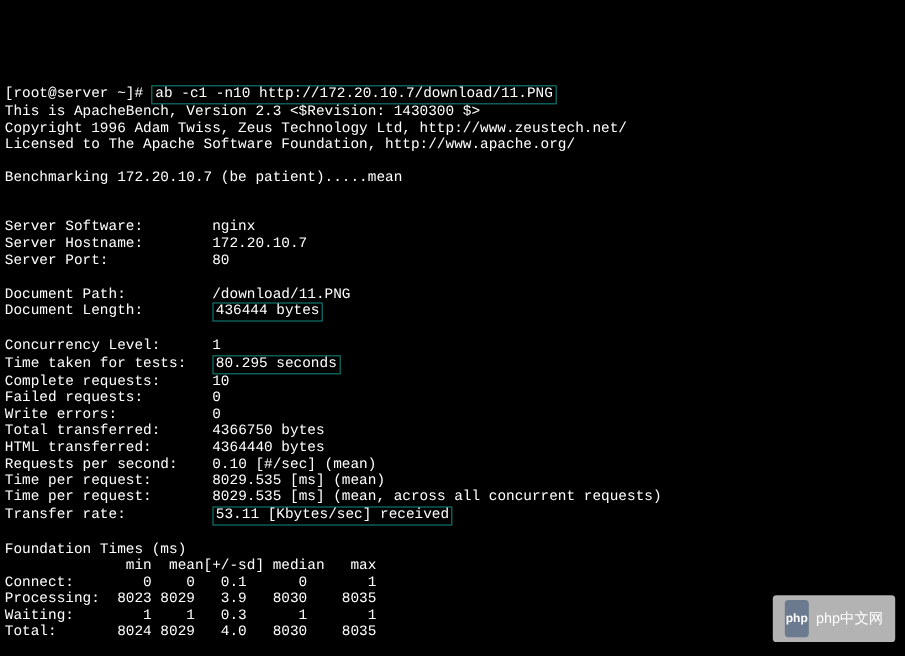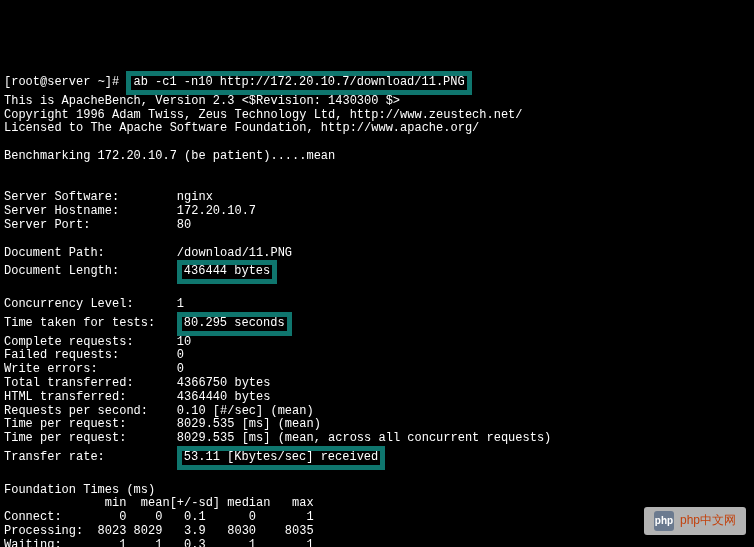--- a/index.html
+++ b/index.html
@@ -12,51 +12,51 @@
       width: 754px;
       height: 547px;
       overflow: hidden;
       position: relative;
       white-space: pre;
     }
     .terminal {
       padding: 2px 4px;
     }
     .highlight-red {
-      border: 5px solid #0f766e;
+      border: 1px solid #0f766e;
       padding: 0 2px;
       display: inline-block;
     }
     .watermark {
       position: absolute;
       bottom: 12px;
       right: 8px;
       background: rgba(255,255,255,0.7);
       padding: 4px 10px;
       border-radius: 3px;
       font-family: Arial, sans-serif;
       font-size: 13px;
       display: flex;
       align-items: center;
       gap: 6px;
     }
     .watermark-logo {
       width: 20px;
-      height: 20px;
+      height: 31px;
       background: #6b7a8f;
       border-radius: 3px;
       display: flex;
       align-items: center;
       justify-content: center;
       color: #fff;
       font-size: 10px;
       font-weight: bold;
     }
     .watermark-text {
-      color: #c2410c;
+      color: #ffffff;
       font-size: 12px;
     }
   </style>
 </head>
 <body>
 
 
 
 <div class="terminal">
 <span>[<span>root@server</span> <span>~</span><span>]#</span> <span class="highlight-red"><span>ab -c1 -n10 http://172.20.10.7/download/11.PNG</span></span></span>

